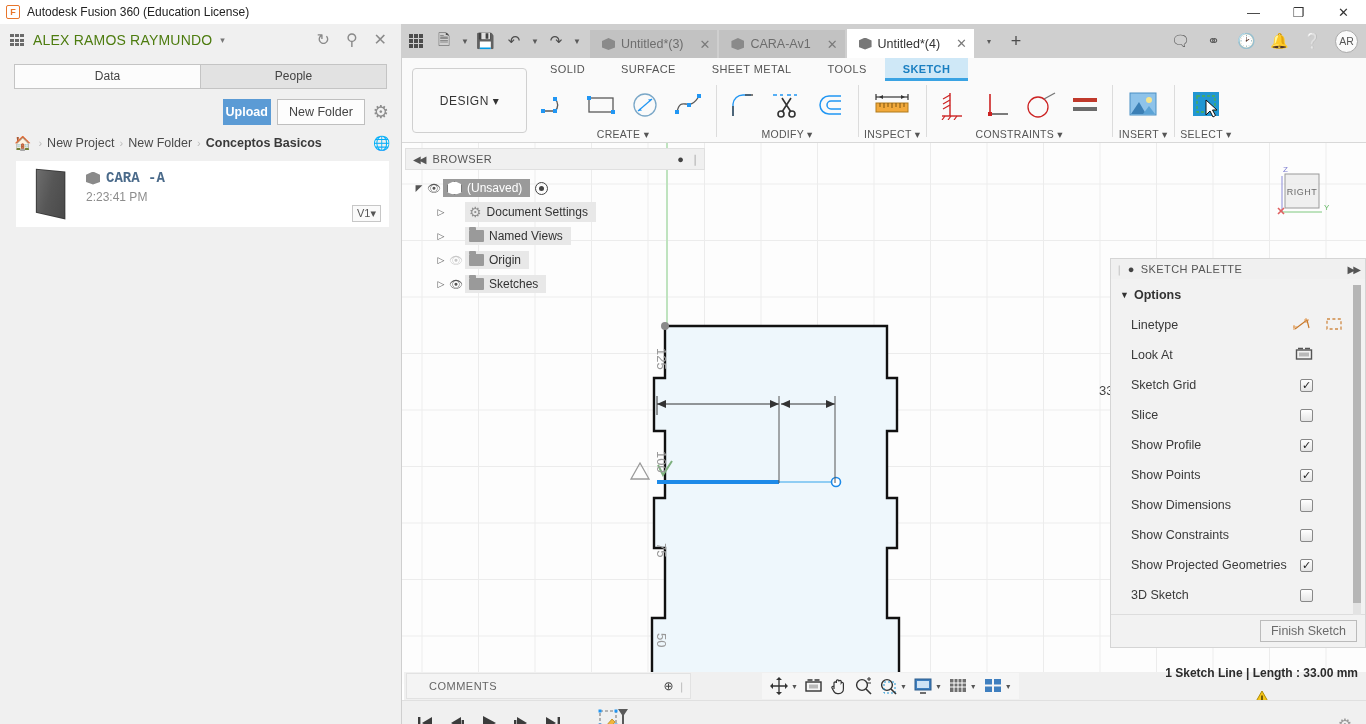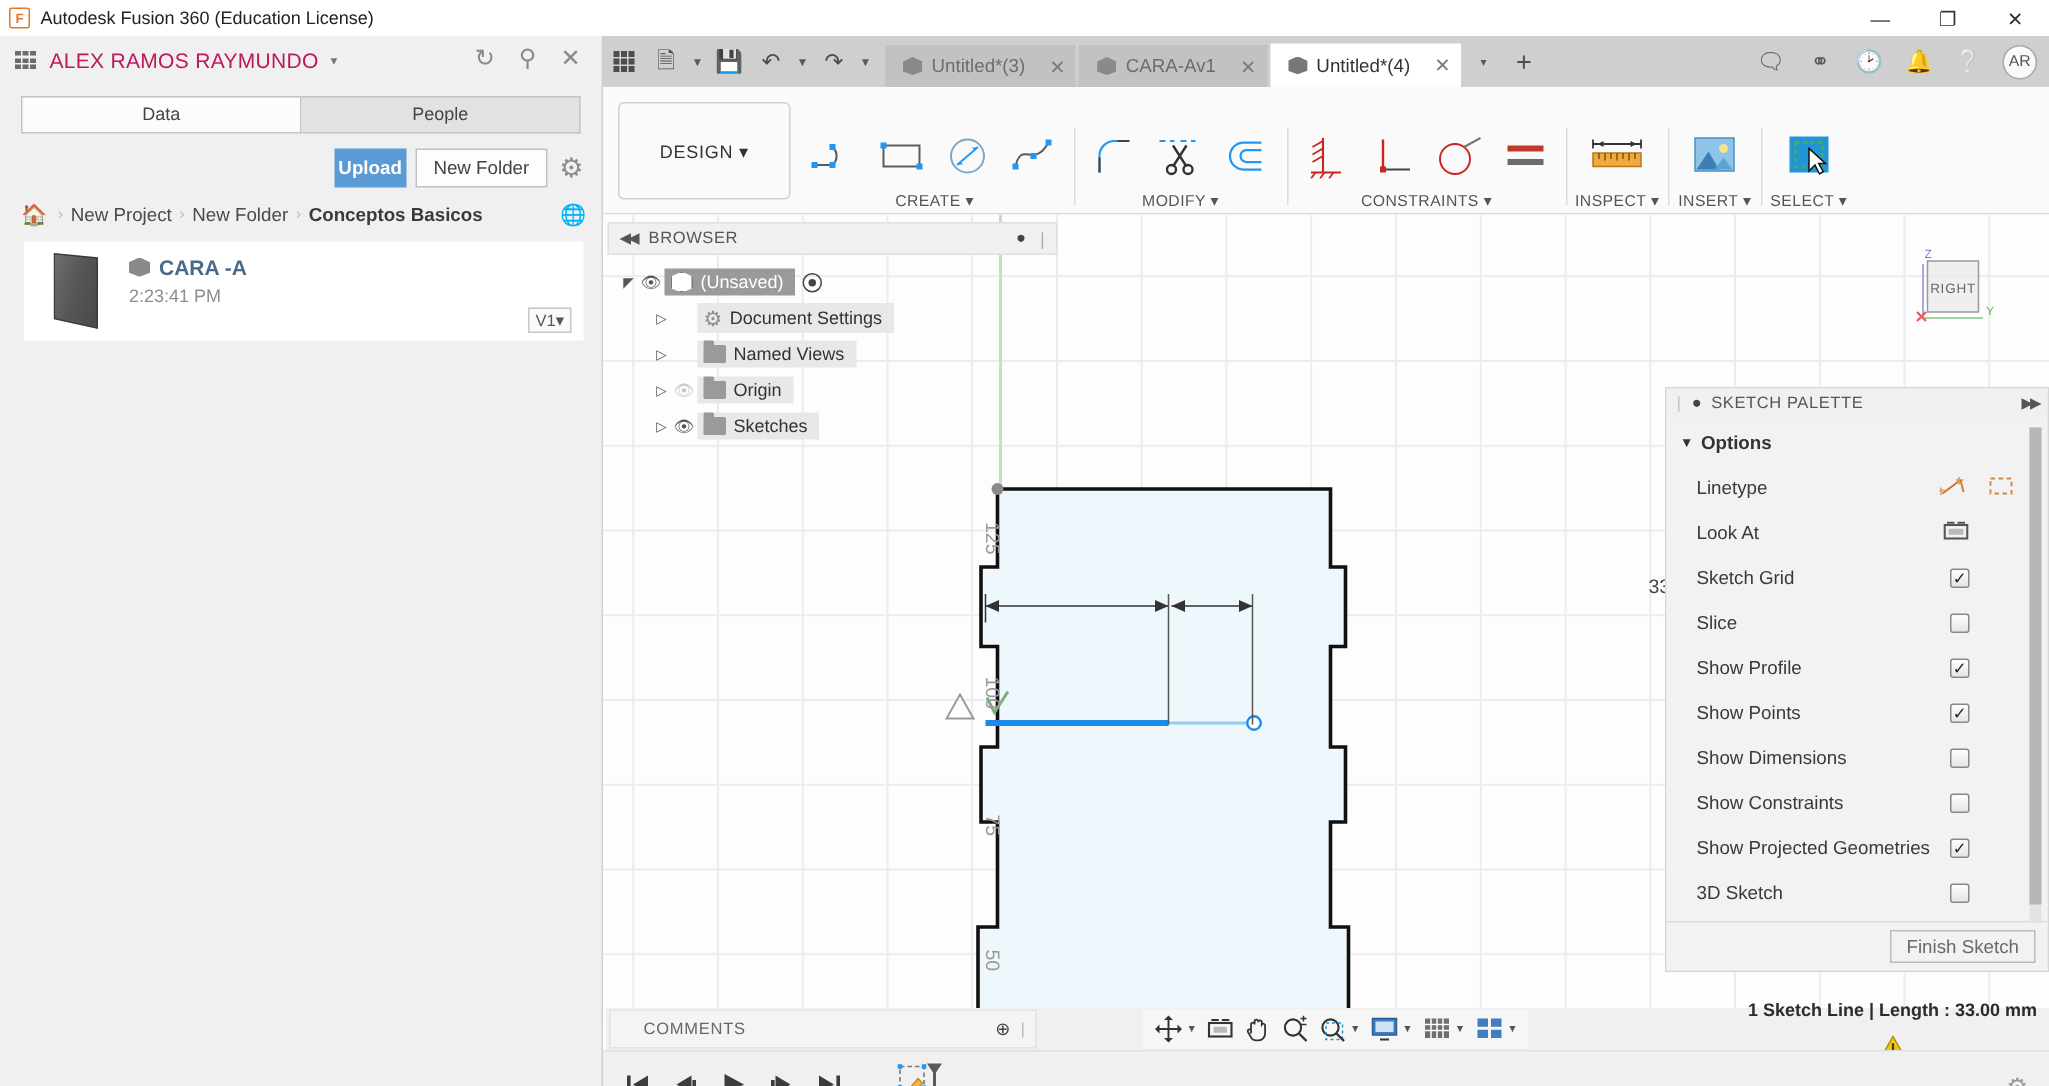--- a/index.html
+++ b/index.html
@@ -37,21 +37,21 @@
   .dp-header {
     height: 32px; display: flex; align-items: center;
     background: #f0f0f0;
   }
   .dp-header .grid-ic {
     width: 14px; height: 12px; margin-left: 10px; margin-right: 9px;
     display: grid; grid-template-columns: repeat(3,1fr); grid-template-rows: repeat(3,1fr);
     gap: 1.5px;
   }
   .dp-header .grid-ic i { background: #6b6b6b; display:block; }
-  .dp-username { font-size: 14px; color: #be185d; letter-spacing: .2px; }
+  .dp-username { font-size: 14px; color: #4d7c0f; letter-spacing: .2px; }
   .dp-caret { margin-left: 8px; font-size: 9px; color: #777; }
   .dp-header .right-ics { margin-left: auto; display: flex; align-items: center; gap: 16px; margin-right: 14px; }
   .dp-header .right-ics span { color: #8a8a8a; font-size: 16px; line-height: 1; }
 
   .dp-tabs { display: flex; margin: 8px 14px 0 14px; }
   .dp-tab {
     flex: 1; height: 25px; line-height: 23px; text-align: center;
     font-size: 12px; color: #444; border: 1px solid #c4c4c4; background: #e2e2e2;
   }
   .dp-tab.active { background: #fcfcfc; }
@@ -83,21 +83,21 @@
   .file-thumb {
     width: 54px; height: 54px; flex: none; position: relative; overflow: hidden;
   }
   .file-thumb .plate {
     position: absolute; left: 13px; top: 3px; width: 30px; height: 46px;
     background: linear-gradient(105deg,#6e6e6e 0%,#565656 50%,#4a4a4a 100%);
     transform: skewY(9deg) perspective(70px) rotateY(-11deg);
     border: 1px solid #3a3a3a;
   }
   .file-meta { margin-left: 10px; padding-top: 3px; }
-  .file-title { display: flex; align-items: center; gap: 6px; }
+  .file-title { display: flex; align-items: center; gap: 6px; font-family: Liberation Mono, monospace; }
   .cube-ic {
     width: 14px; height: 13px; background: #8a8a8a; flex: none;
     clip-path: polygon(0% 25%, 50% 0%, 100% 25%, 100% 80%, 50% 100%, 0% 80%);
   }
   .file-name { color: #4a6a8a; font-size: 14px; font-weight: bold; }
   .file-time { color: #8d8d8d; font-size: 12px; margin-top: 4px; }
   .version-chip {
     position: absolute; right: 8px; bottom: 5px; border: 1px solid #c7c7c7;
     background: #fafafa; font-size: 11px; color: #555; padding: 1px 4px;
   }
@@ -360,20 +360,27 @@
         <div class="qic2">❔</div>
         <div class="avatar">AR</div>
       </div>
     </div>
 
     <div class="ribbon">
       <div class="design-btn">
         <span>DESIGN</span>&nbsp;<span>▾</span>
       </div>
 
+      <div class="ribbon-tabs">
+        <div class="rtab">SOLID</div>
+        <div class="rtab">SURFACE</div>
+        <div class="rtab">SHEET METAL</div>
+        <div class="rtab">TOOLS</div>
+        <div class="rtab active">SKETCH</div>
+      </div>
 
       <div class="ribbon-groups">
 
         <div class="rgroup">
           <div class="rgrow">
             <div class="rbtn">
               <svg width="36" height="28" viewBox="0 0 36 28">
                   <path d="M4 20 H16 A8 8 0 0 0 16 8" fill="none" stroke="#5a5a5a" stroke-width="1.4"></path>
                   <rect x="2" y="18" width="4" height="4" fill="#2196f3"></rect>
                   <rect x="14" y="18" width="4" height="4" fill="#2196f3"></rect>
@@ -425,69 +432,69 @@
                 </svg>
             </div>
             <div class="rbtn">
               <svg width="36" height="30" viewBox="0 0 36 30">
                   <path d="M28 6 H16 A9 9 0 0 0 16 24 H28" fill="none" stroke="#2196f3" stroke-width="1.5"></path>
                   <path d="M28 11 H18 A4 4 0 0 0 18 19 H28" fill="none" stroke="#2196f3" stroke-width="1.5"></path>
                 </svg>
             </div>
           </div>
           <div class="rlabel"><span>MODIFY</span> <span>▾</span></div>
-        </div>
-
-        <div class="rgroup">
-          <div class="rgrow">
-            <div class="rbtn">
-              <svg width="34" height="30" viewBox="0 0 34 30">
-                  <path d="M14 3 V26" stroke="#cc2222" stroke-width="1.4"></path>
-                  <path d="M14 5 l-7 4 M14 10 l-7 4 M14 15 l-7 4" stroke="#cc2222" stroke-width="1.2"></path>
-                  <path d="M6 26 H26" stroke="#cc2222" stroke-width="1.4"></path>
-                  <path d="M9 26 l-3 4 M15 26 l-3 4 M21 26 l-3 4" stroke="#cc2222" stroke-width="1.2"></path>
-                </svg>
-            </div>
-            <div class="rbtn">
-              <svg width="34" height="30" viewBox="0 0 34 30">
-                  <path d="M10 4 V24" stroke="#cc2222" stroke-width="1.6"></path>
-                  <path d="M8 24 H28" stroke="#444" stroke-width="1.4"></path>
-                  <rect x="8" y="22" width="4" height="4" fill="#cc2222"></rect>
-                </svg>
-            </div>
-            <div class="rbtn">
-              <svg width="36" height="30" viewBox="0 0 36 30">
-                  <circle cx="15" cy="17" r="10" fill="none" stroke="#cc2222" stroke-width="1.3"></circle>
-                  <path d="M21 9 L32 3" stroke="#777" stroke-width="1.4"></path>
-                </svg>
-            </div>
-            <div class="rbtn">
-              <svg width="34" height="30" viewBox="0 0 34 30">
-                  <rect x="5" y="8" width="24" height="4" fill="#c0392b"></rect>
-                  <rect x="5" y="17" width="24" height="4" fill="#6b6b6b"></rect>
-                </svg>
-            </div>
-          </div>
-          <div class="rlabel"><span>CONSTRAINTS</span> <span>▾</span></div>
         </div>
 
         <div class="rgroup">
           <div class="rgrow">
             <div class="rbtn wide">
               <svg width="44" height="30" viewBox="0 0 44 30">
                   <path d="M6 7 H38" stroke="#333" stroke-width="1.2"></path>
                   <path d="M6 4 V10 M38 4 V10" stroke="#333" stroke-width="1.2"></path>
                   <path d="M9 7 l4 -2 v4 z" fill="#333"></path>
                   <path d="M35 7 l-4 -2 v4 z" fill="#333"></path>
                   <rect x="6" y="13" width="32" height="9" fill="#f2a93b" stroke="#b07a1c"></rect>
                   <path d="M10 13 v4 M14 13 v5 M18 13 v4 M22 13 v5 M26 13 v4 M30 13 v5 M34 13 v4" stroke="#7c5510" stroke-width="1"></path>
                 </svg>
             </div>
           </div>
           <div class="rlabel"><span>INSPECT</span> <span>▾</span></div>
+        </div>
+
+        <div class="rgroup">
+          <div class="rgrow">
+            <div class="rbtn">
+              <svg width="34" height="30" viewBox="0 0 34 30">
+                  <path d="M14 3 V26" stroke="#cc2222" stroke-width="1.4"></path>
+                  <path d="M14 5 l-7 4 M14 10 l-7 4 M14 15 l-7 4" stroke="#cc2222" stroke-width="1.2"></path>
+                  <path d="M6 26 H26" stroke="#cc2222" stroke-width="1.4"></path>
+                  <path d="M9 26 l-3 4 M15 26 l-3 4 M21 26 l-3 4" stroke="#cc2222" stroke-width="1.2"></path>
+                </svg>
+            </div>
+            <div class="rbtn">
+              <svg width="34" height="30" viewBox="0 0 34 30">
+                  <path d="M10 4 V24" stroke="#cc2222" stroke-width="1.6"></path>
+                  <path d="M8 24 H28" stroke="#444" stroke-width="1.4"></path>
+                  <rect x="8" y="22" width="4" height="4" fill="#cc2222"></rect>
+                </svg>
+            </div>
+            <div class="rbtn">
+              <svg width="36" height="30" viewBox="0 0 36 30">
+                  <circle cx="15" cy="17" r="10" fill="none" stroke="#cc2222" stroke-width="1.3"></circle>
+                  <path d="M21 9 L32 3" stroke="#777" stroke-width="1.4"></path>
+                </svg>
+            </div>
+            <div class="rbtn">
+              <svg width="34" height="30" viewBox="0 0 34 30">
+                  <rect x="5" y="8" width="24" height="4" fill="#c0392b"></rect>
+                  <rect x="5" y="17" width="24" height="4" fill="#6b6b6b"></rect>
+                </svg>
+            </div>
+          </div>
+          <div class="rlabel"><span>CONSTRAINTS</span> <span>▾</span></div>
         </div>
 
         <div class="rgroup">
           <div class="rgrow">
             <div class="rbtn wide">
               <svg width="42" height="32" viewBox="0 0 42 32">
                   <rect x="8" y="4" width="26" height="22" fill="#8ec3ea" stroke="#4a90c4"></rect>
                   <circle cx="27" cy="11" r="3" fill="#f6e58d"></circle>
                   <path d="M9 25 L17 13 L24 25 Z" fill="#3b7fb5"></path>
                   <path d="M21 25 L27 17 L33 25 Z" fill="#5ba3d6"></path>

